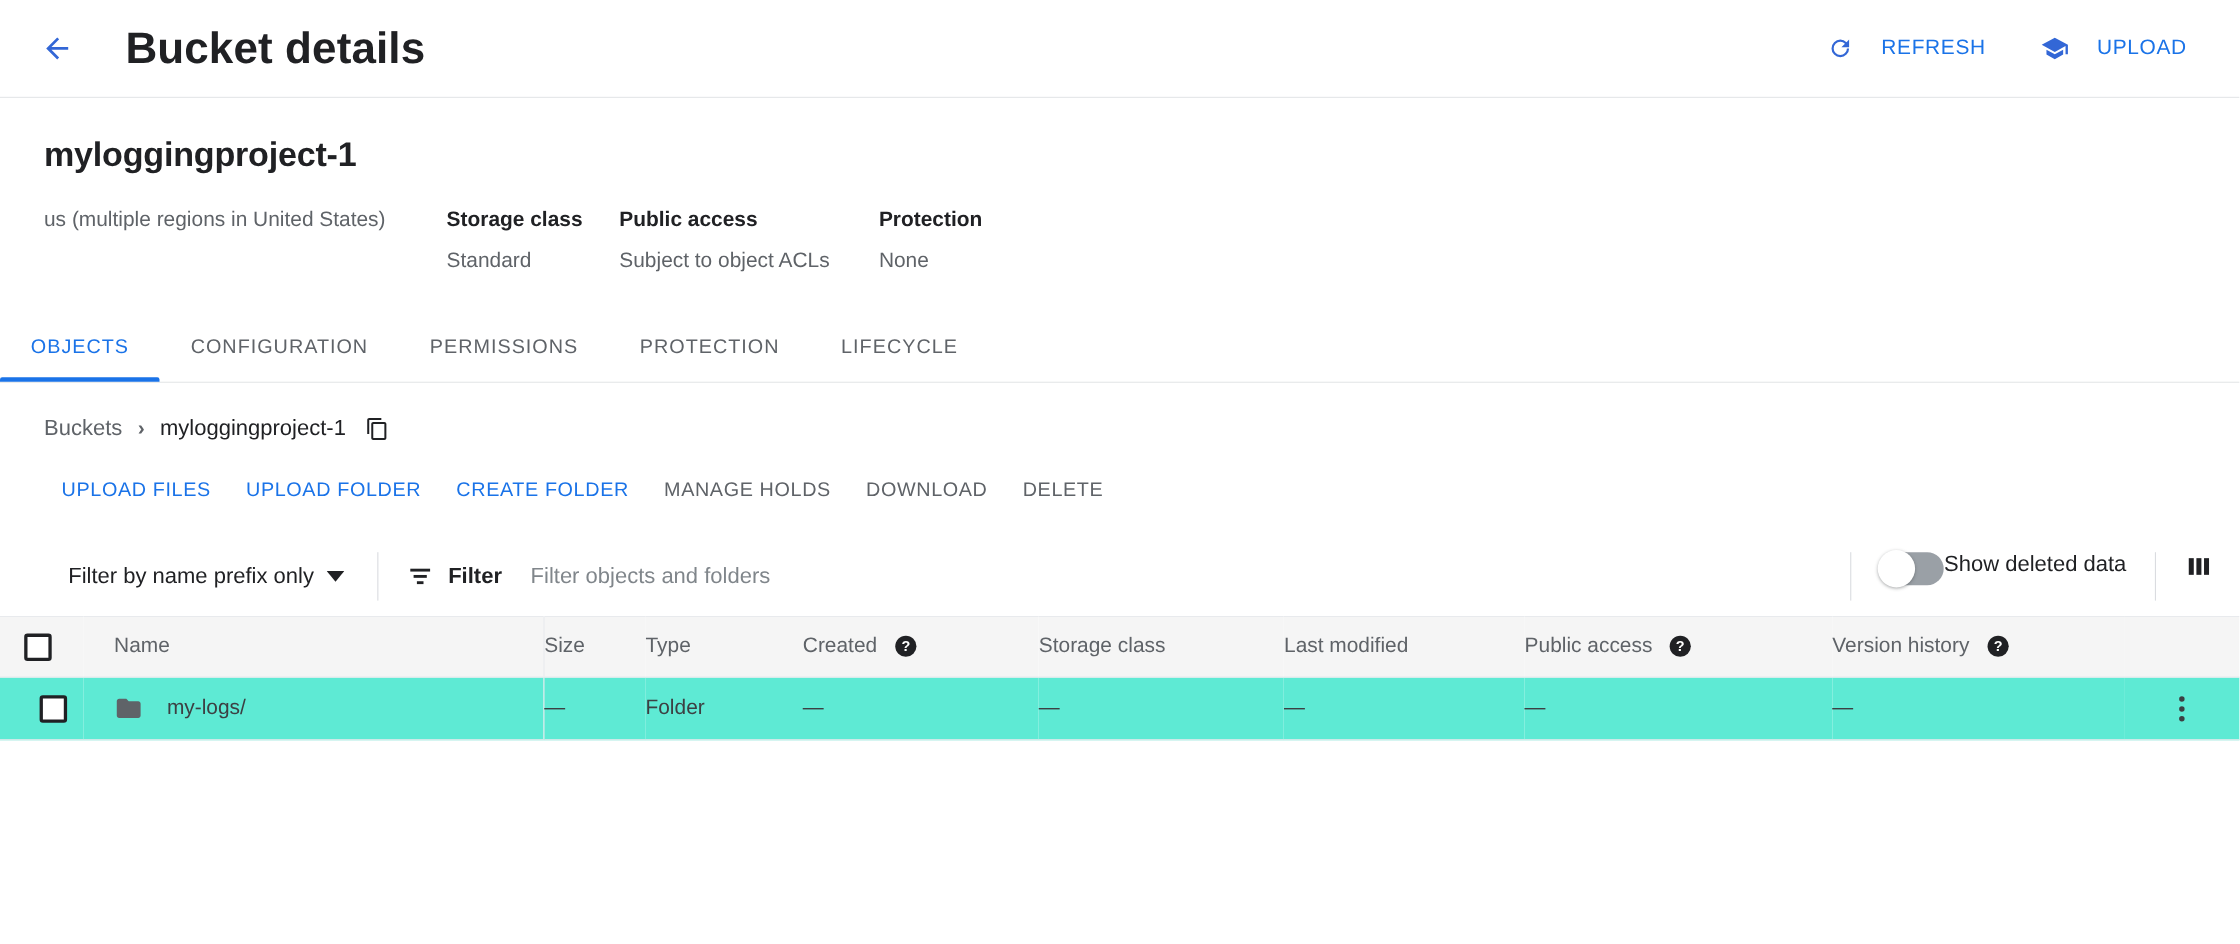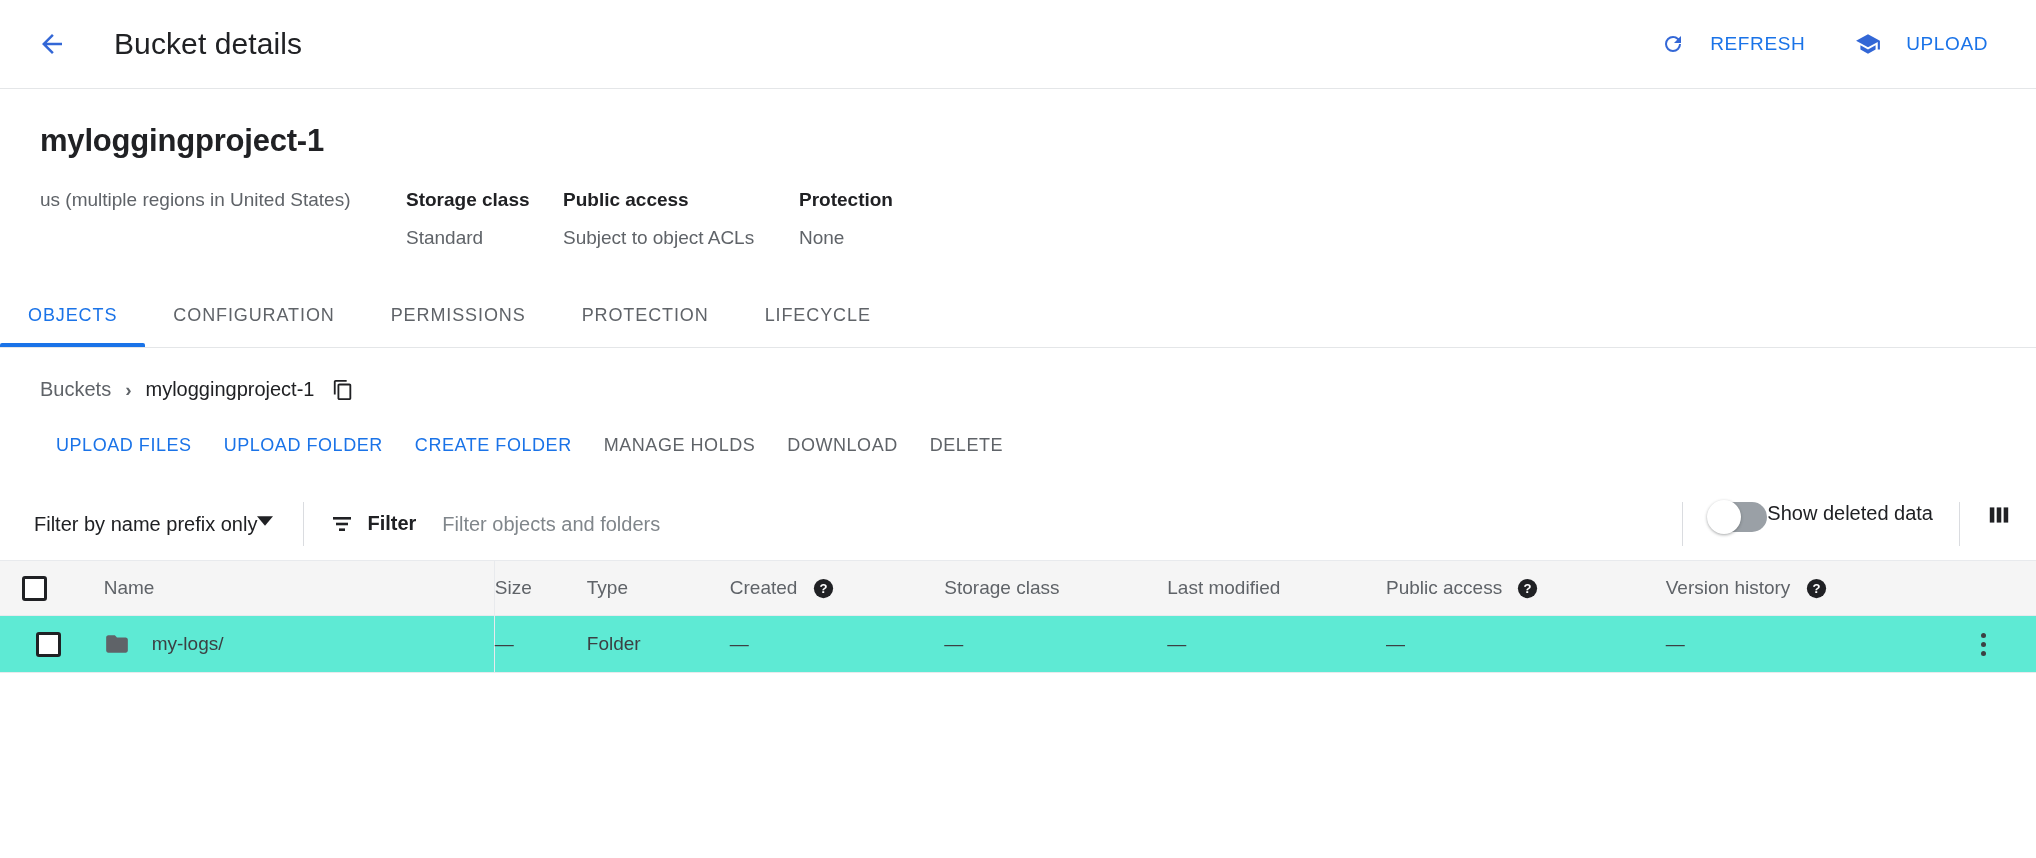--- a/index.html
+++ b/index.html
@@ -21,22 +21,22 @@
     padding: 0 24px 0 28px;
     position: relative;
   }
   .back-btn {
     width: 48px; height: 48px;
     display: flex; align-items: center; justify-content: center;
     cursor: pointer; border-radius: 50%;
     flex: 0 0 auto;
   }
   .page-title {
-    font-size: 30px;
-    font-weight: 400;
+    font-size: 40px;
+    font-weight: 700;
     color: #202124;
     margin-left: 38px;
     letter-spacing: .1px;
   }
   .appbar-actions {
     margin-left: auto;
     display: flex;
     align-items: center;
     gap: 50px;
     padding-right: 24px;
@@ -158,36 +158,38 @@
   
   .filterbar {
     display: flex;
     align-items: center;
     height: 72px;
     margin-top: 22px;
     padding: 0 24px 0 30px;
   }
   .prefix-select {
     display: flex;
-    align-items: flex-start;
+    align-items: center;
+    gap: 12px;
     font-size: 20px;
     color: #202124;
     cursor: pointer;
     padding: 6px 4px;
+    margin-left: 28px;
   }
   .vdiv {
     width: 1px;
     height: 44px;
     background: #dadce0;
     margin: 0 26px;
     flex: 0 0 auto;
   }
   .filter-label {
     display: flex;
-    align-items: flex-start;
+    align-items: center;
     gap: 13px;
     font-size: 20px;
     font-weight: 700;
     color: #202124;
     cursor: pointer;
   }
   .filter-input {
     margin-left: 26px;
     font-size: 20px;
     color: #80868b;

